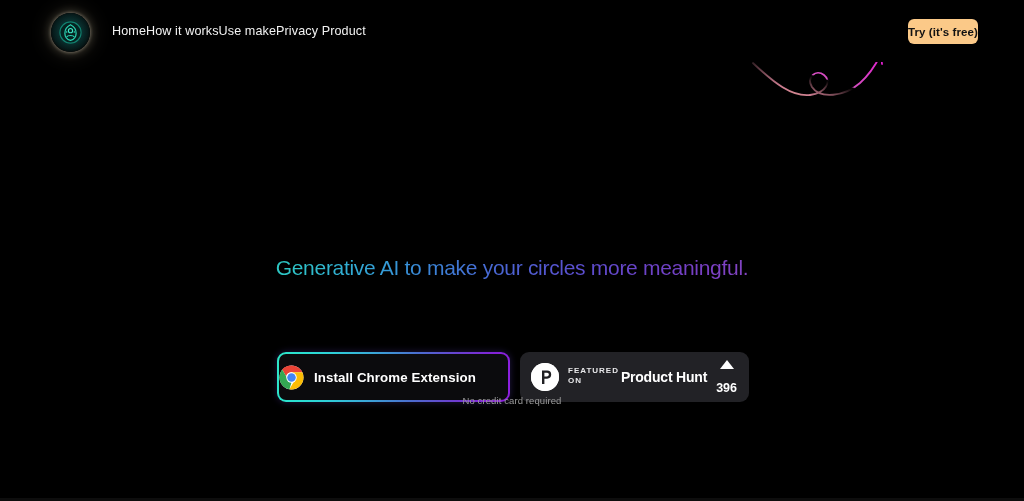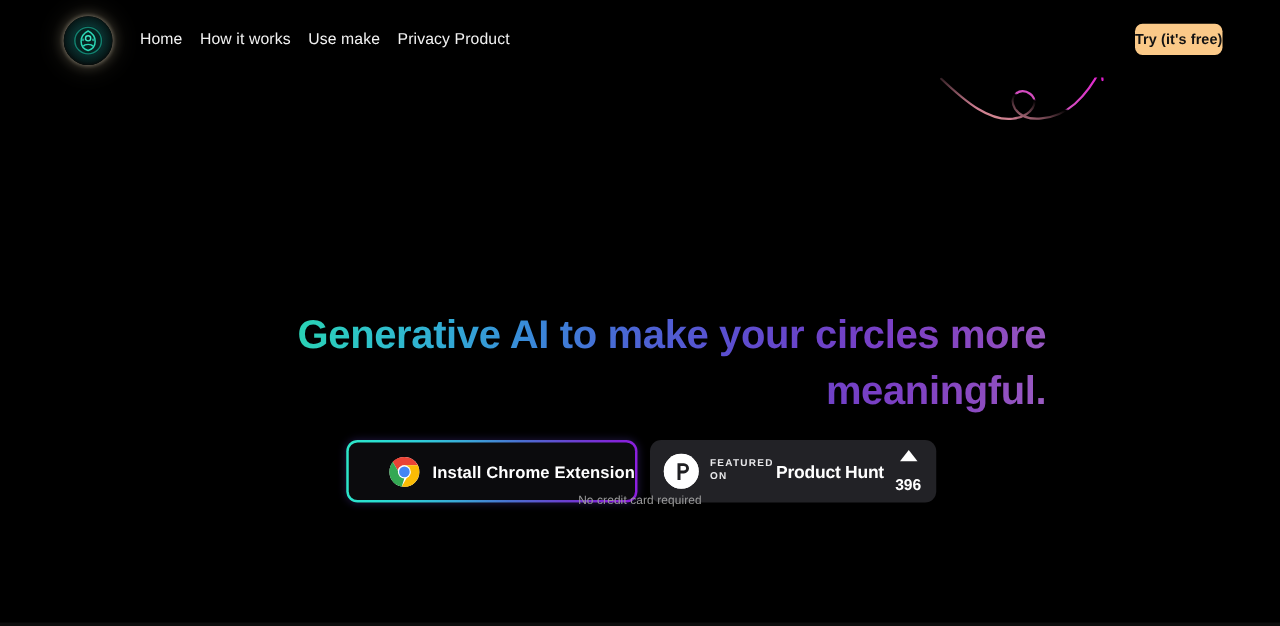--- a/index.html
+++ b/index.html
@@ -43,21 +43,20 @@
     justify-content:center;
   }
   #brand-logo svg { display:block; }
 
   #primary-nav {
     position:absolute;
     left:112px;
     top:24px;
     display:flex;
     align-items:center;
-    gap:14px;
   }
   .nav-link {
     font-size:12.6px;
     line-height:15px;
     color:#f2f2f2;
     letter-spacing:0.1px;
     white-space:nowrap;
     cursor:pointer;
     text-decoration:none;
   }
@@ -131,24 +130,24 @@
     color:transparent;
     white-space:nowrap;
   }
 
   #hero-subtitle {
     position:absolute;
     top:245px;
     left:50%;
     transform:translateX(-50%);
     width:650px;
-    text-align:right;
-    font-size:32px;
+    text-align:center;
+    font-size:21px;
     line-height:45px;
-    font-weight:bold;
+    font-weight:normal;
     letter-spacing:-0.3px;
     background:linear-gradient(100deg,
         #2ad6a8 0%,
         #2ad2b4 8%,
         #2ec3c9 17%,
         #32a8d6 27%,
         #3a86d8 37%,
         #4a66d4 48%,
         #5b4fd0 60%,
         #6b43c8 70%,
@@ -191,21 +190,21 @@
     border:none;
     display:block;
   }
   #install-extension-inner {
     width:100%;
     height:100%;
     border-radius:7px;
     background:#0b0b0d;
     display:flex;
     align-items:center;
-    justify-content:flex-end;
+    justify-content:flex-start;
     gap:10px;
   }
   #chrome-icon { width:25px; height:25px; display:block; flex:none; }
   #install-extension-label {
     font-size:13.3px;
     font-weight:bold;
     color:#ffffff;
     letter-spacing:0.1px;
     white-space:nowrap;
   }

